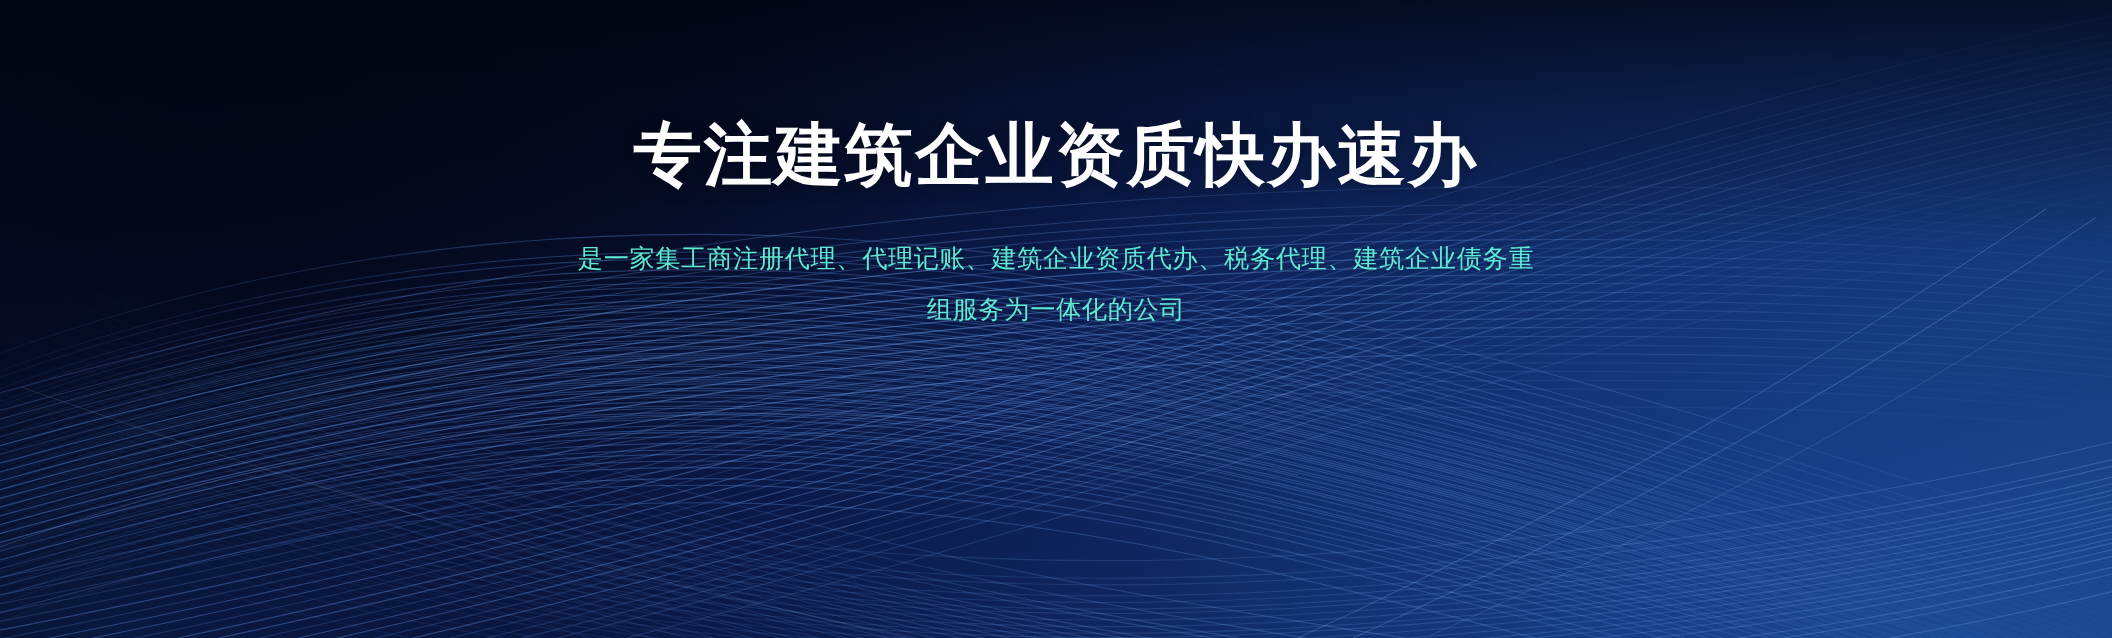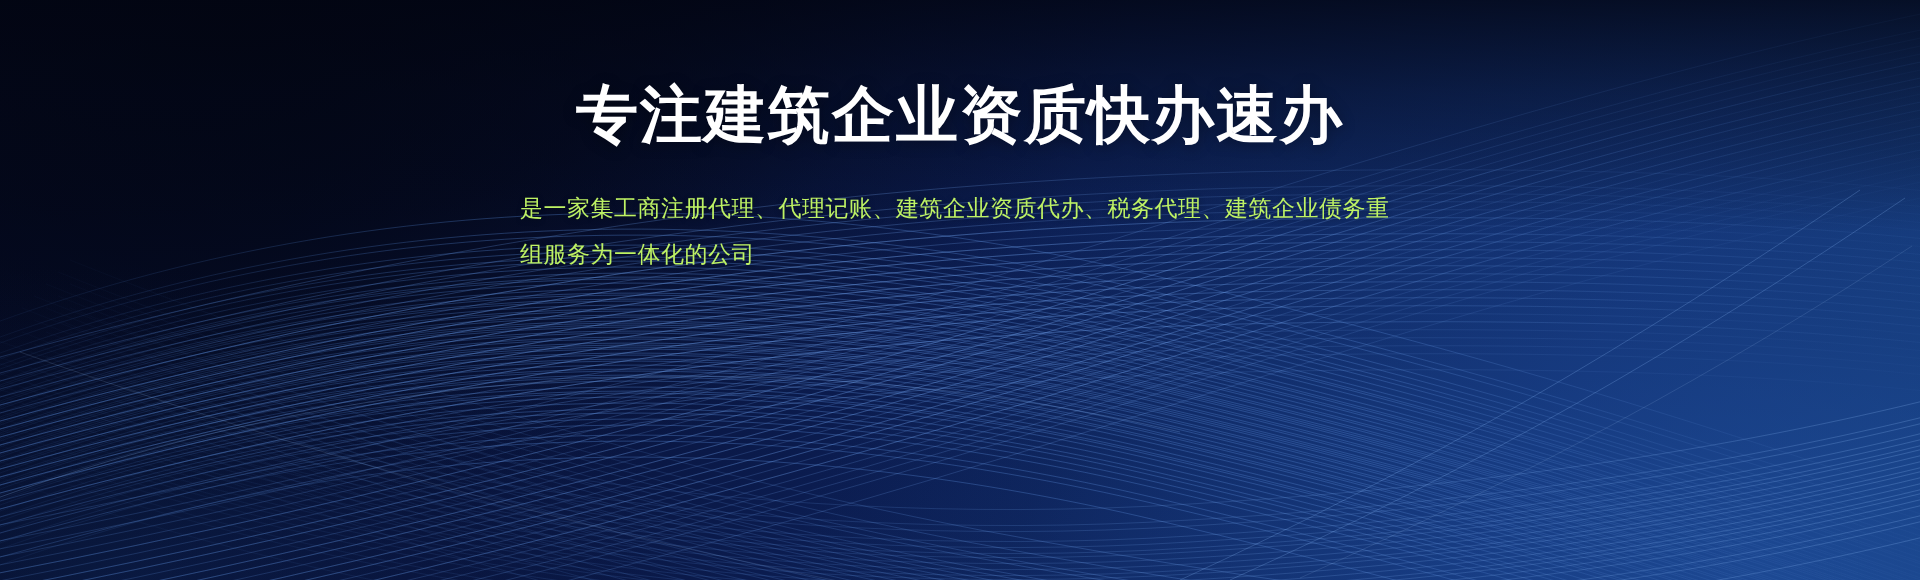--- a/index.html
+++ b/index.html
@@ -82,21 +82,21 @@
   .content {
     position: absolute;
     left: 0;
     right: 0;
     top: 0;
     height: 100%;
     display: flex;
     flex-direction: column;
     align-items: center;
     justify-content: flex-start;
-    padding-top: 82px;
+    padding-top: 109px;
     box-sizing: border-box;
   }
 
   .hero-title {
     margin: 0;
     font-size: 62px;
     line-height: 1.08;
     font-weight: 700;
     color: #ffffff;
     letter-spacing: 2px;
@@ -104,21 +104,22 @@
     text-shadow: 0 2px 14px rgba(0,0,0,0.35);
     white-space: nowrap;
   }
 
   .hero-subtitle {
     margin: 36px 0 0 0;
     width: 880px;
     font-size: 23px;
     line-height: 2.0;
     font-weight: 400;
-    color: #bef264;
+    color: #5eead4;
+    text-align: center;
     letter-spacing: 0.5px;
     text-shadow: 0 1px 6px rgba(0,0,0,0.30);
   }
 </style>
 </head>
 <body>
 
 <div class="banner">
 
   <div class="bg-base"></div>

